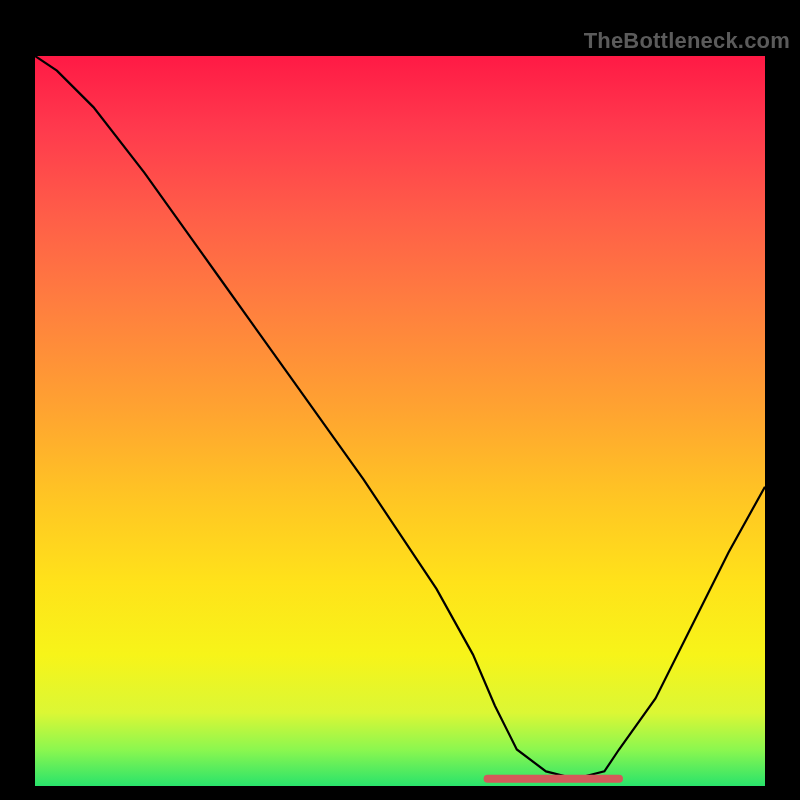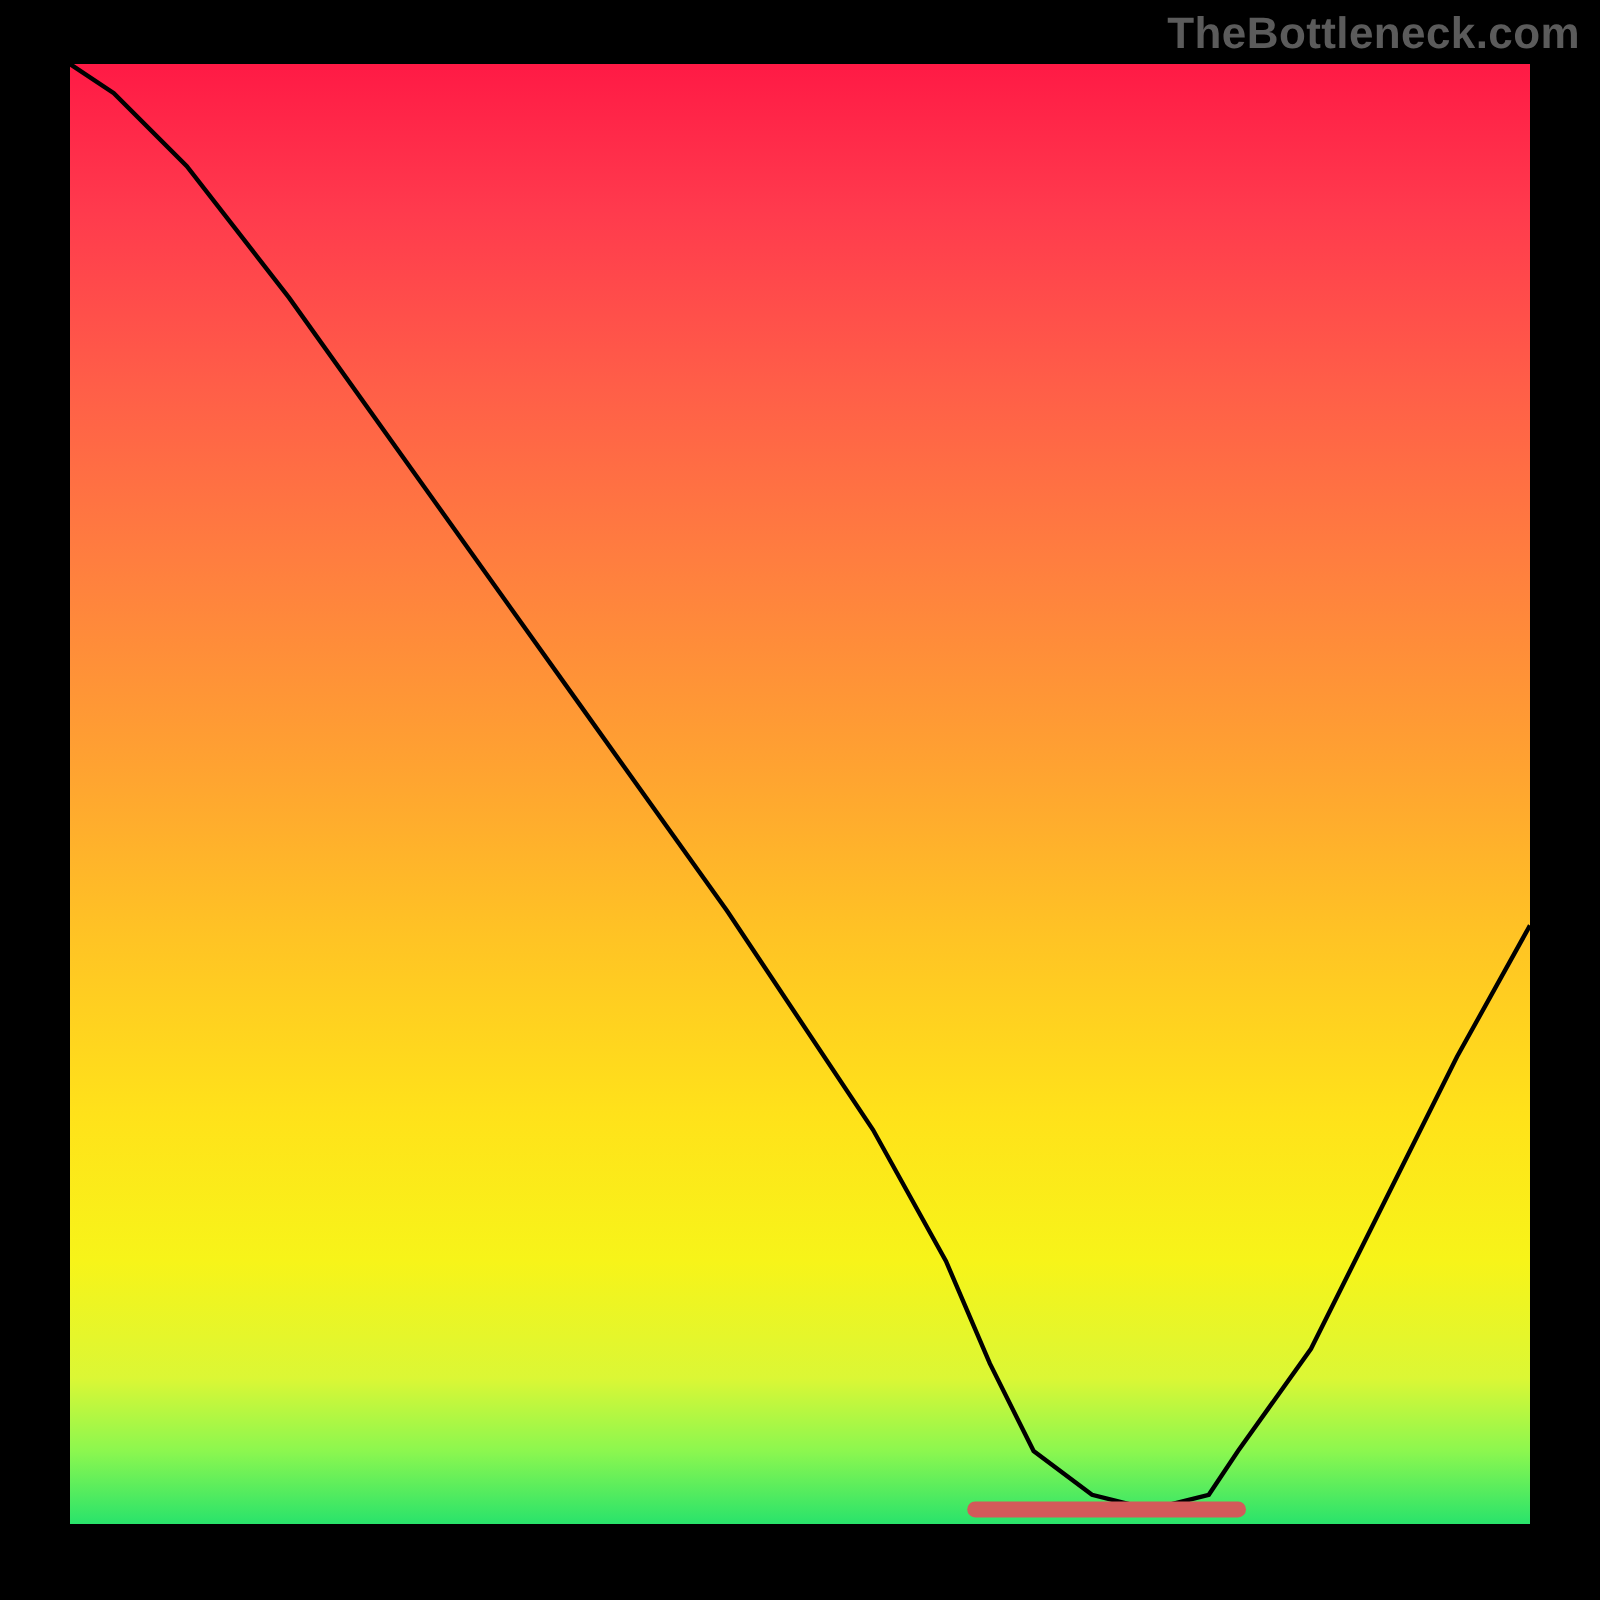--- a/index.html
+++ b/index.html
@@ -9,20 +9,21 @@
     height: 800px;
     background: #000000;
     font-family: Arial, Helvetica, sans-serif;
     overflow: hidden;
   }
   .wrap {
     position: relative;
     width: 800px;
     height: 752px;
     background: #000000;
+    margin-top: 24px;
   }
   .watermark {
     position: absolute;
     top: 4px;
     right: 10px;
     color: #5b5b5b;
     font-size: 22px;
     font-weight: 600;
     letter-spacing: 0.2px;
     z-index: 20;

